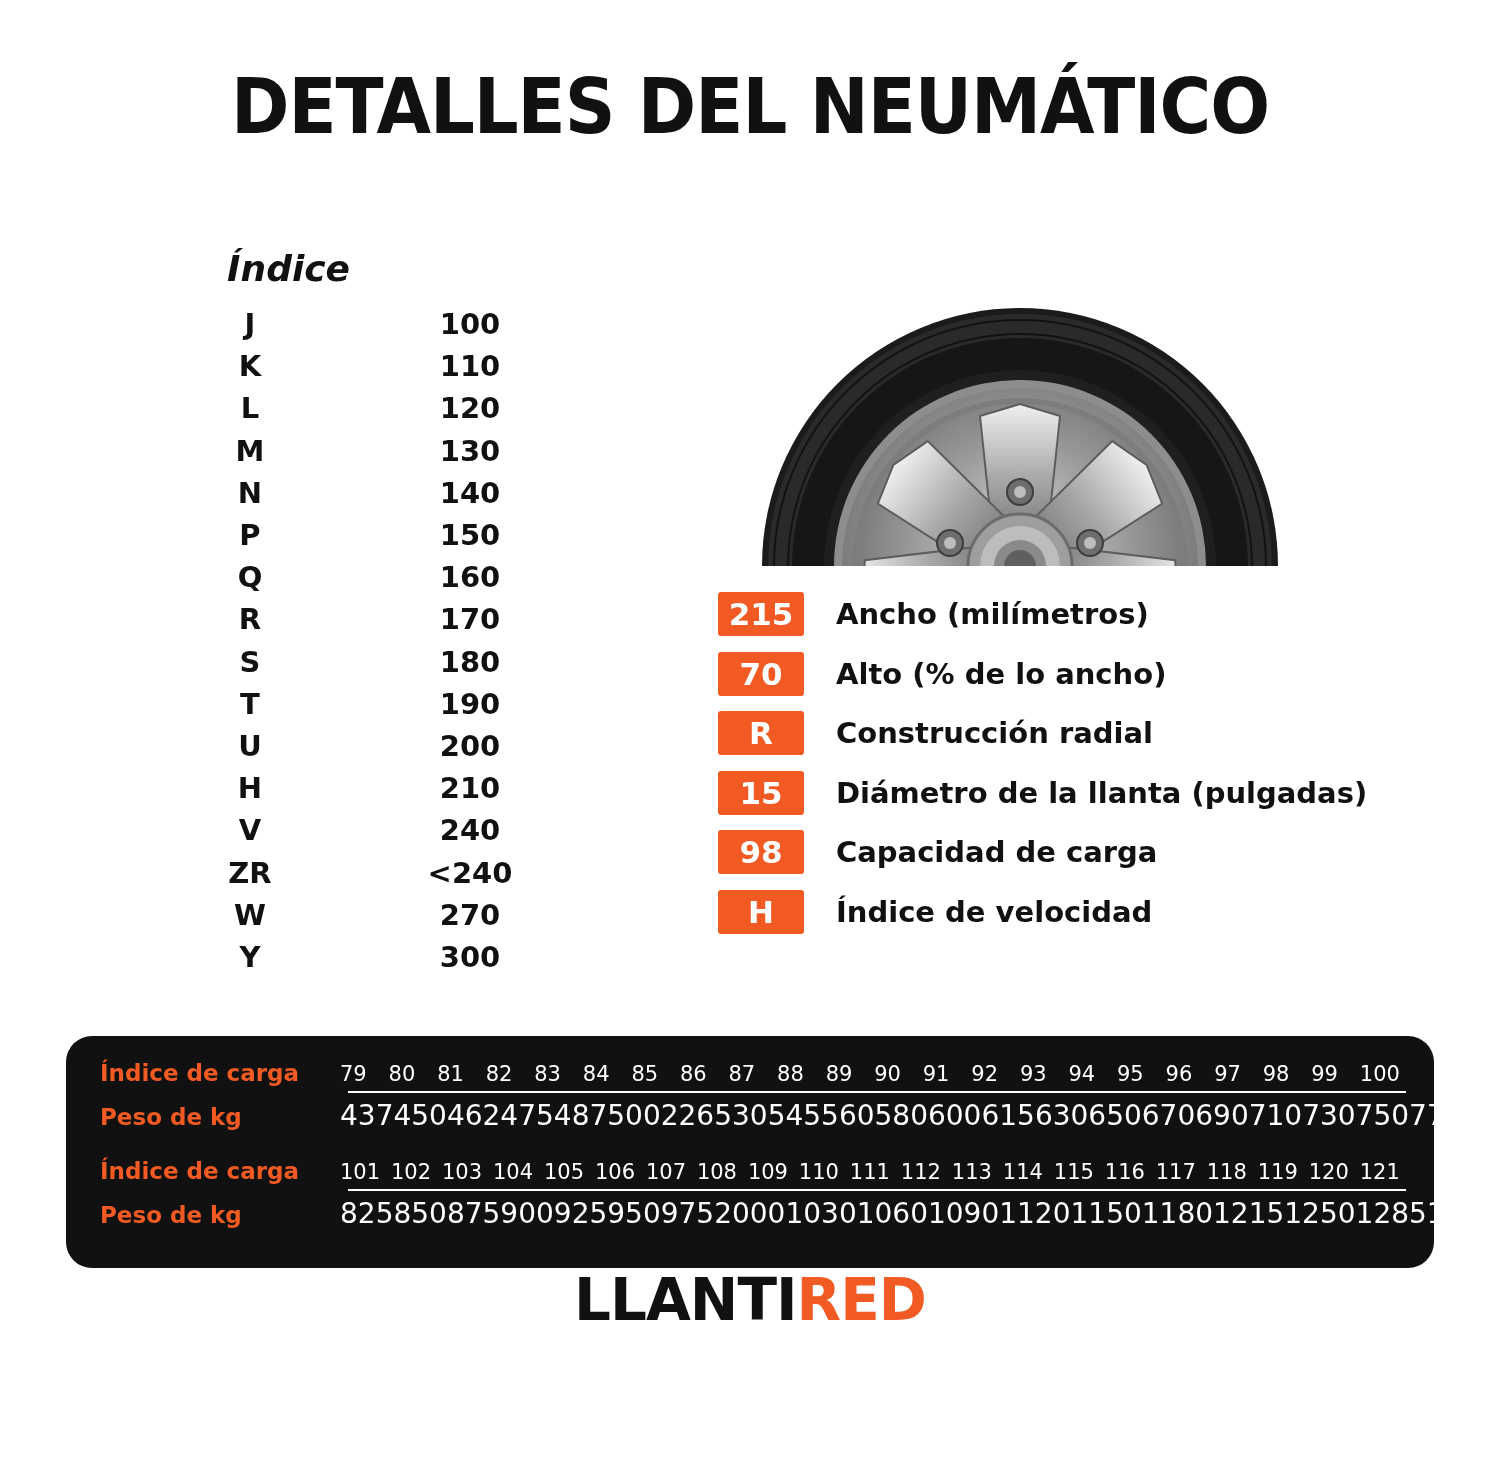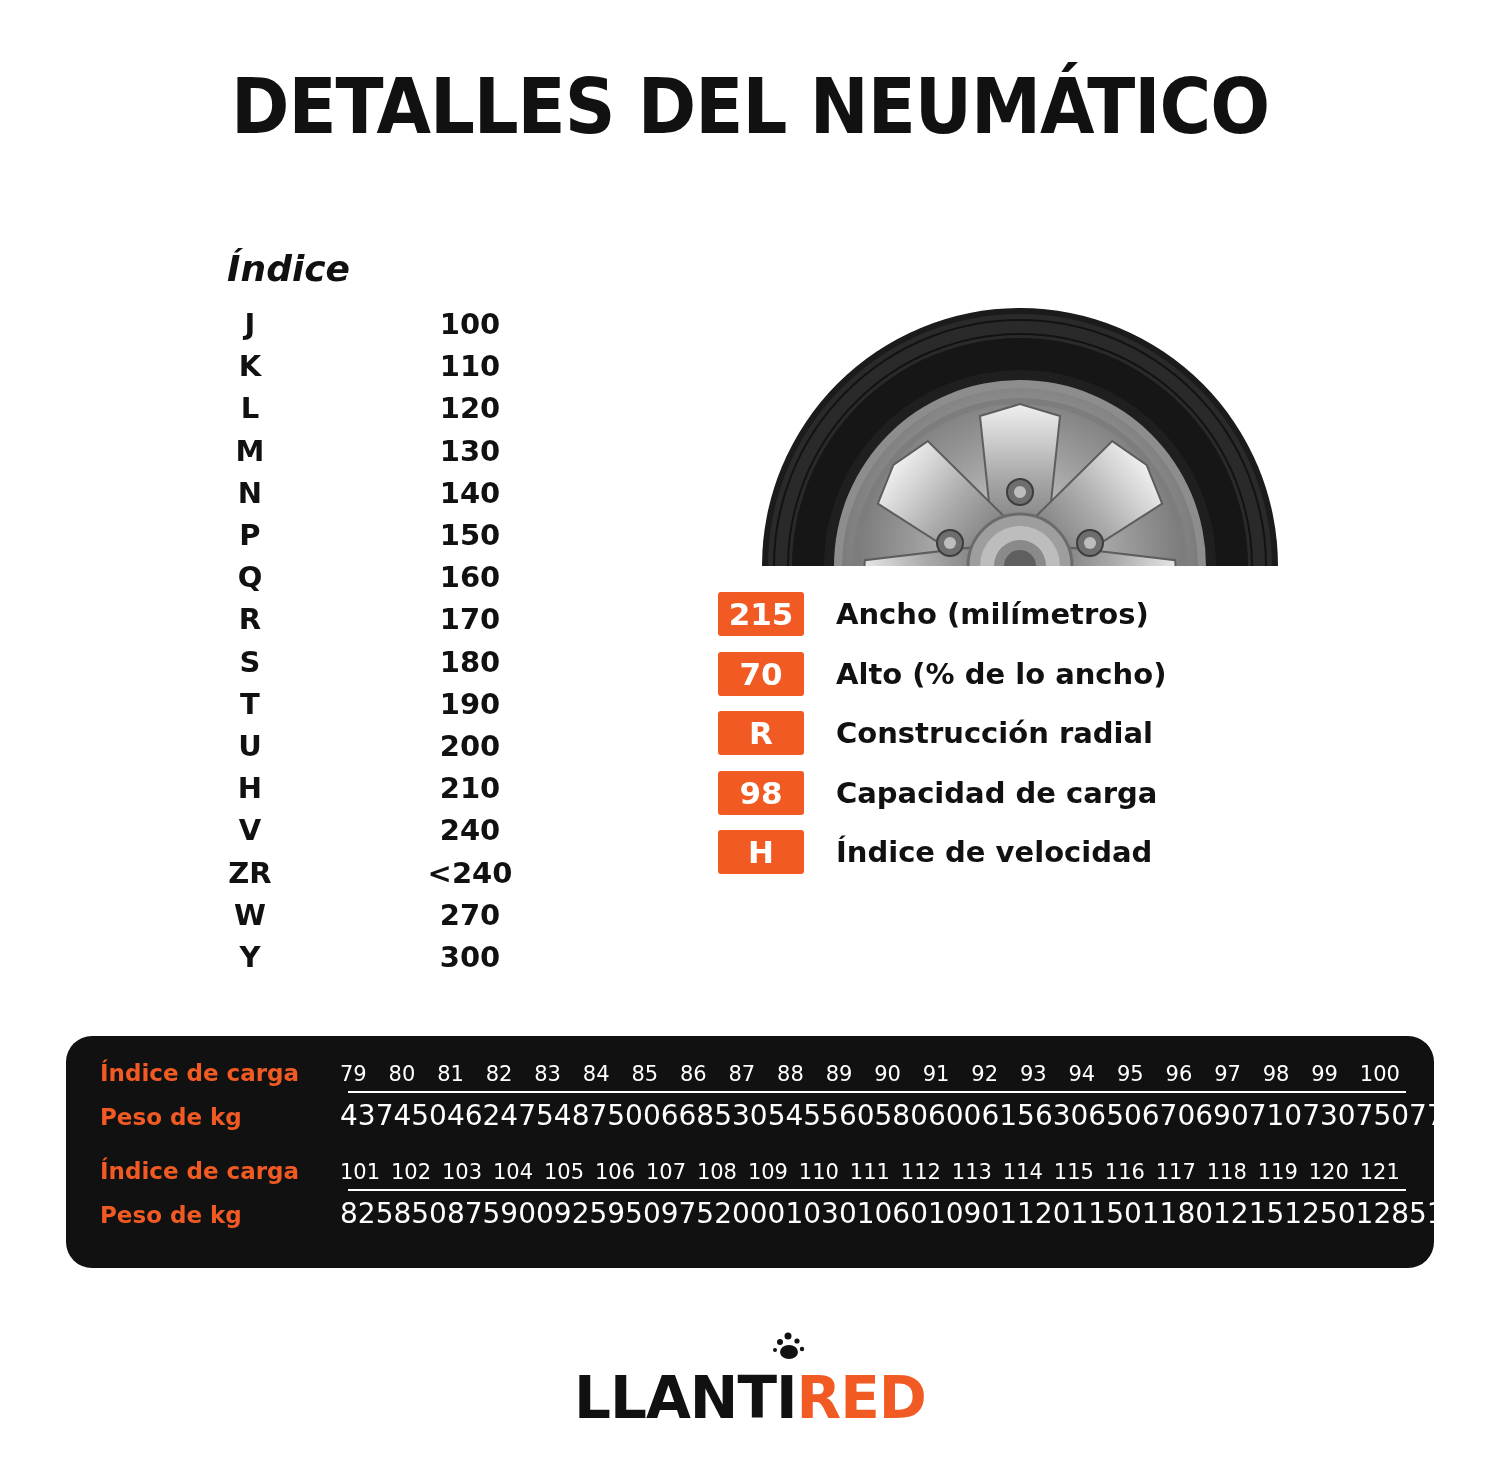--- a/index.html
+++ b/index.html
@@ -174,21 +174,21 @@
   .load-rule {
     height: 2px;
     background: #ffffff;
     margin: 5px 0 6px 248px;
   }
 
   
   .logo {
     position: absolute;
     left: 0;
-    top: 1364px;
+    top: 1266px;
     width: 1500px;
     text-align: center;
   }
   .logo-text {
     font-size: 58px;
     font-weight: bold;
     letter-spacing: -1px;
     display: inline-block;
   }
   .logo-dark { color: #111111; }
@@ -372,20 +372,24 @@
     <div class="badge">215</div>
     <div class="legend-label">Ancho (milímetros)</div>
   </div>
   <div class="legend-row">
     <div class="badge">70</div>
     <div class="legend-label">Alto (% de lo ancho)</div>
   </div>
   <div class="legend-row">
     <div class="badge">R</div>
     <div class="legend-label">Construcción radial</div>
+  </div>
+  <div class="legend-row">
+    <div class="badge">15</div>
+    <div class="legend-label">Diámetro de la llanta (pulgadas)</div>
   </div>
   <div class="legend-row">
     <div class="badge">98</div>
     <div class="legend-label">Capacidad de carga</div>
   </div>
   <div class="legend-row">
     <div class="badge">H</div>
     <div class="legend-label">Índice de velocidad</div>
   </div>
 </div>
@@ -423,21 +427,21 @@
     <div class="load-rule"></div>
     <div class="load-line">
       <div class="load-title">Peso de kg</div>
       <div class="load-values kg" id="g1-kg">
           <span>437</span>
           <span>450</span>
           <span>462</span>
           <span>475</span>
           <span>487</span>
           <span>500</span>
-          <span>668</span>
+          <span>226</span>
           <span>530</span>
           <span>545</span>
           <span>560</span>
           <span>580</span>
           <span>600</span>
           <span>615</span>
           <span>630</span>
           <span>650</span>
           <span>670</span>
           <span>690</span>

